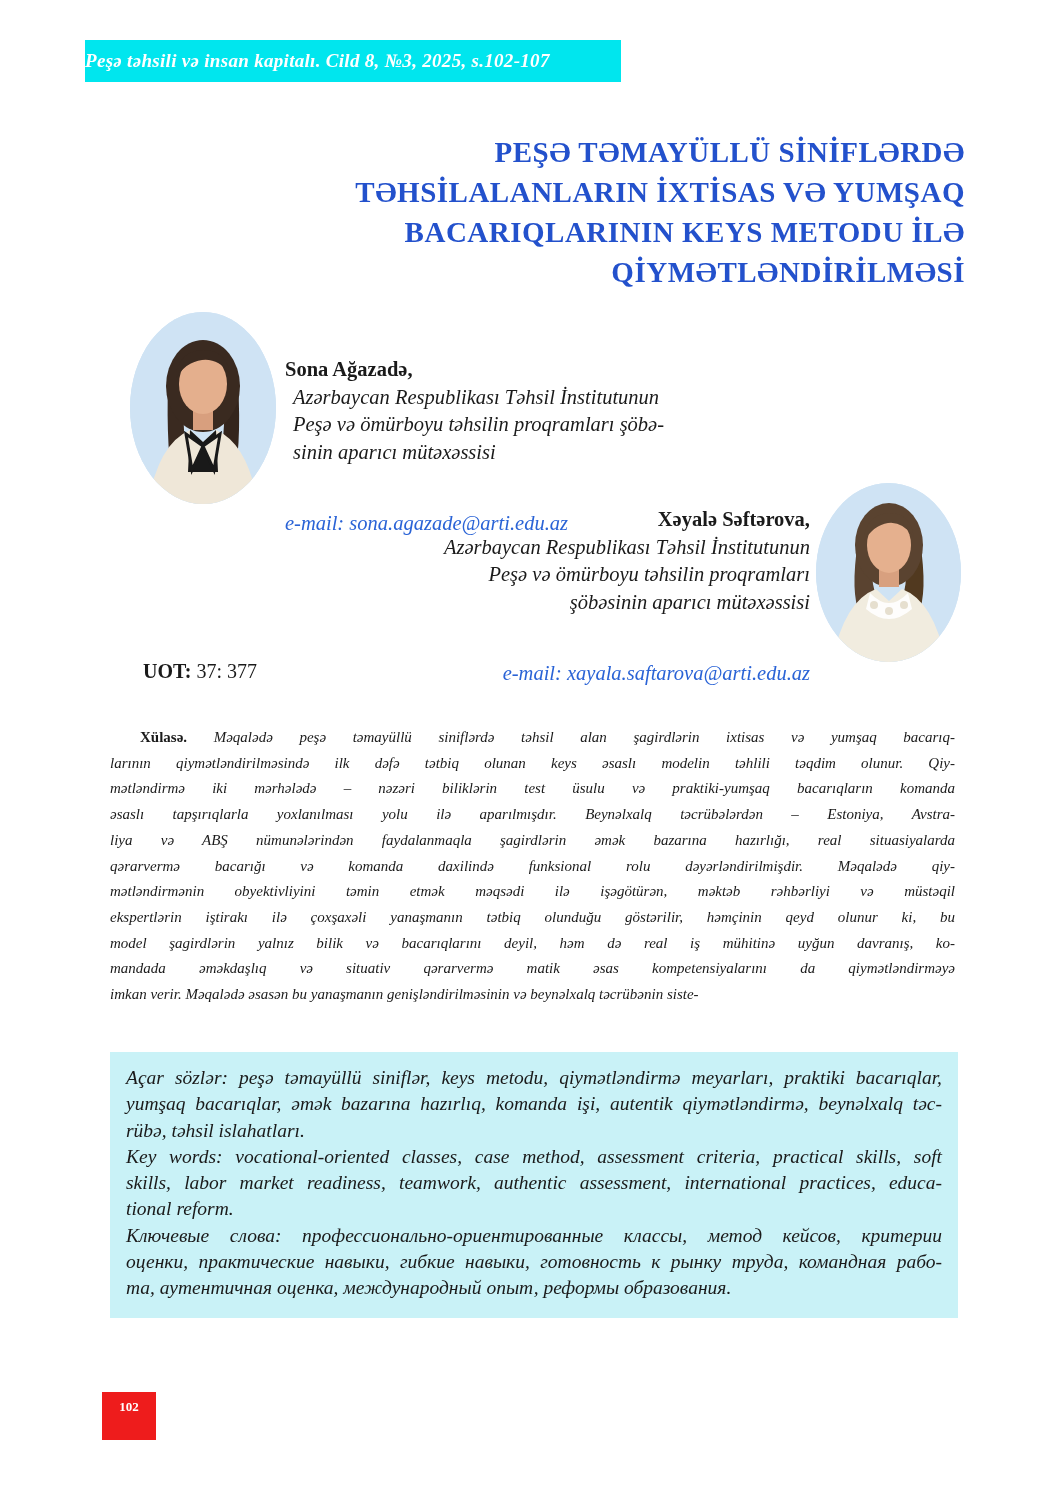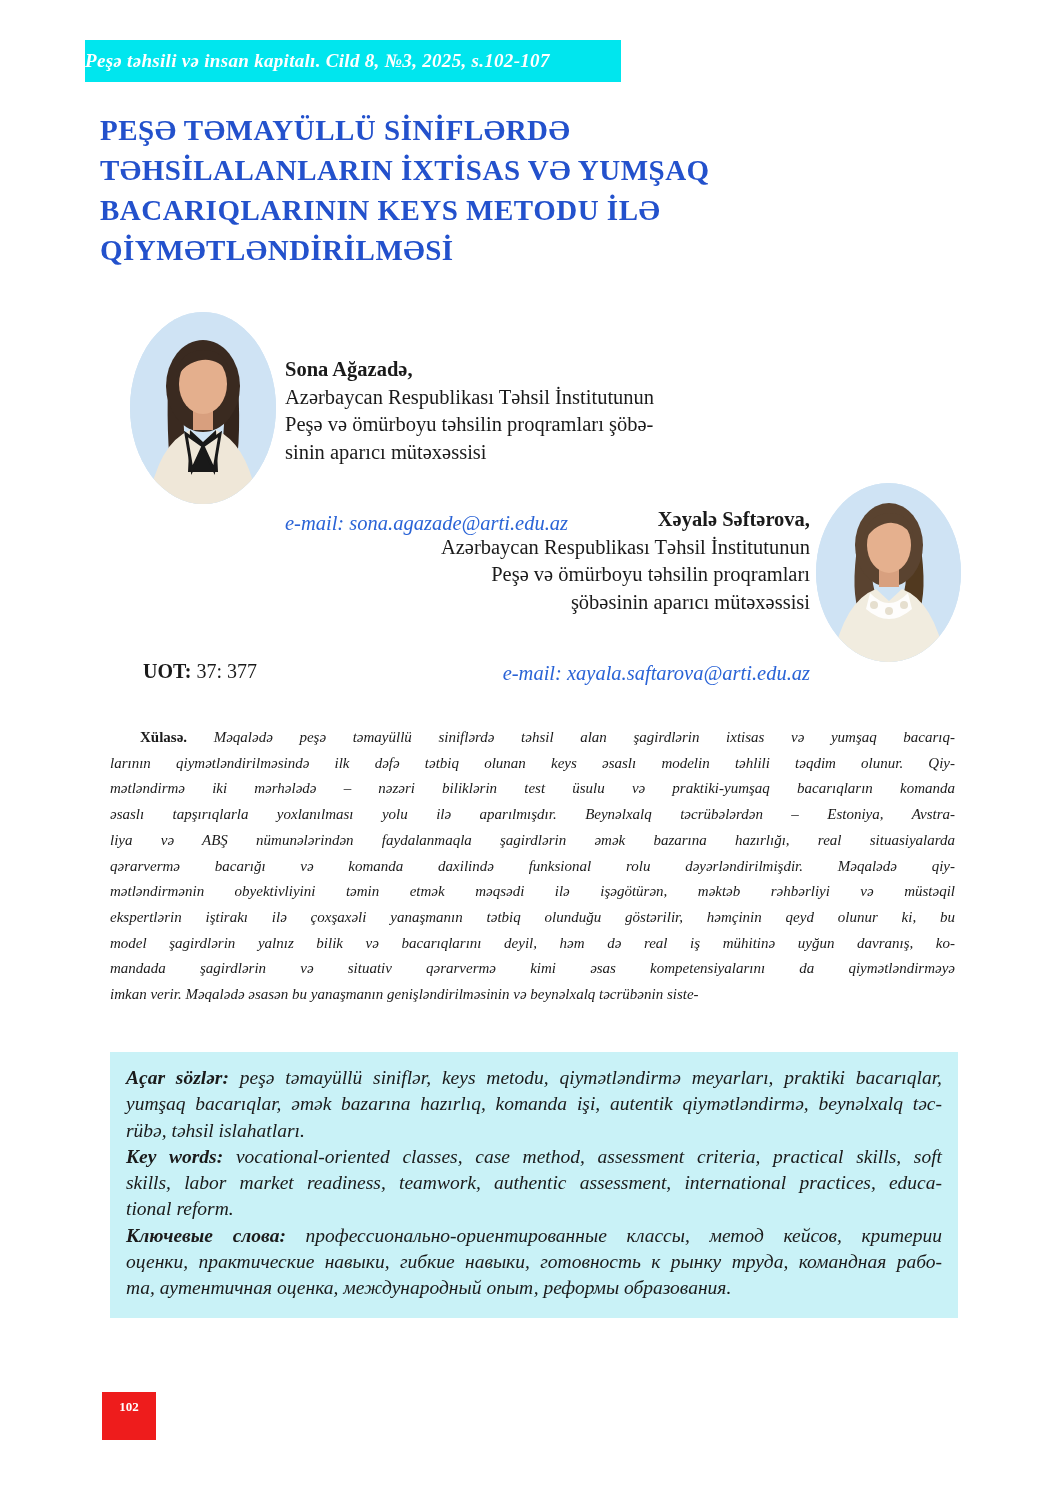--- a/index.html
+++ b/index.html
@@ -3,40 +3,40 @@
 <meta charset="utf-8">
 <style>
   html,body{margin:0;padding:0;background:#ffffff;}
   .page{position:relative;width:1058px;height:1512px;background:#ffffff;overflow:hidden;
         font-family:"Liberation Serif", serif;color:#1a1a1a;}
 
   .banner{position:absolute;left:85px;top:40px;width:536px;height:42px;
           background:var(--banner,#00e6ee);color:#ffffff;font-weight:bold;font-style:italic;
           font-size:19px;line-height:42px;padding-left:0;box-sizing:border-box;letter-spacing:.3px;}
 
-  .title{position:absolute;left:100px;top:110px;width:865px;text-align:left;
+  .title{position:absolute;left:100px;top:132px;width:865px;text-align:right;
          color:var(--title,#2351cc);font-weight:bold;font-size:29px;line-height:40px;letter-spacing:.5px;}
 
   .photo{position:absolute;border-radius:50%;overflow:hidden;background:#cfe3f4;}
   .photo1{left:130px;top:312px;width:146px;height:192px;}
   .photo2{left:816px;top:483px;width:145px;height:179px;}
   .photo svg{display:block;width:100%;height:100%;}
 
   .author{position:absolute;font-size:20.5px;line-height:27.5px;}
   .author1{left:285px;top:356px;width:440px;text-align:left;}
   .author2{left:370px;top:506px;width:440px;text-align:right;}
   .a-name{font-weight:bold;}
-  .a-line{}
+  .a-line{font-style:italic;margin-left:8px;}
   .a-email{font-style:italic;color:var(--link,#2a63d6);cursor:pointer;margin-top:44px;}
 
   .doi{position:absolute;left:140px;top:654px;font-size:20.5px;font-style:italic;
        color:var(--link,#2a63d6);cursor:pointer;}
   .uot{position:absolute;left:143px;top:660px;font-size:20px;}
   .b{font-weight:bold;font-style:normal;}
-  .bi{font-weight:bold;font-style:italic;}
+  .bi{font-weight:normal;font-style:italic;}
 
   .abstract{position:absolute;left:110px;top:725px;width:845px;
             font-size:15px;line-height:25.7px;font-style:italic;}
   .jline{text-align:justify;text-align-last:justify;}
   .jline.indent{padding-left:30px;}
   .alines .jline:last-child{text-align-last:left;}
 
   .kwbox{position:absolute;left:110px;top:1052px;width:848px;box-sizing:border-box;
          background:var(--kwbg,#c9f2f7);padding:13px 16px 16px 16px;
          font-size:19.5px;line-height:26.3px;font-style:italic;}
@@ -124,21 +124,21 @@
     <div class="alines">
 
     <div class="jline">larının qiymətləndirilməsində ilk dəfə tətbiq olunan keys əsaslı modelin təhlili təqdim olunur. Qiy-</div>
         <div class="jline">mətləndirmə iki mərhələdə – nəzəri biliklərin test üsulu və praktiki-yumşaq bacarıqların komanda</div>
         <div class="jline">əsaslı tapşırıqlarla yoxlanılması yolu ilə aparılmışdır. Beynəlxalq təcrübələrdən – Estoniya, Avstra-</div>
         <div class="jline">liya və ABŞ nümunələrindən faydalanmaqla şagirdlərin əmək bazarına hazırlığı, real situasiyalarda</div>
         <div class="jline">qərarvermə bacarığı və komanda daxilində funksional rolu dəyərləndirilmişdir. Məqalədə qiy-</div>
         <div class="jline">mətləndirmənin obyektivliyini təmin etmək məqsədi ilə işəgötürən, məktəb rəhbərliyi və müstəqil</div>
         <div class="jline">ekspertlərin iştirakı ilə çoxşaxəli yanaşmanın tətbiq olunduğu göstərilir, həmçinin qeyd olunur ki, bu</div>
         <div class="jline">model şagirdlərin yalnız bilik və bacarıqlarını deyil, həm də real iş mühitinə uyğun davranış, ko-</div>
-        <div class="jline">mandada şagirdlərin və situativ qərarvermə kimi əsas kompetensiyalarını da qiymətləndirməyə</div>
+        <div class="jline">mandada əməkdaşlıq və situativ qərarvermə matik əsas kompetensiyalarını da qiymətləndirməyə</div>
         <div class="jline">imkan verir. Məqalədə əsasən bu yanaşmanın genişləndirilməsinin və beynəlxalq təcrübənin siste-</div>
       </div>
   </div>
 
   <div class="kwbox">
     <div>
       <div class="jline"><span class="bi">Açar sözlər:</span> <span>peşə təmayüllü siniflər, keys metodu, qiymətləndirmə meyarları, praktiki bacarıqlar,</span></div>
       <div class="kw-lines">
 
       <div class="jline">yumşaq bacarıqlar, əmək bazarına hazırlıq, komanda işi, autentik qiymətləndirmə, beynəlxalq təc-</div>

